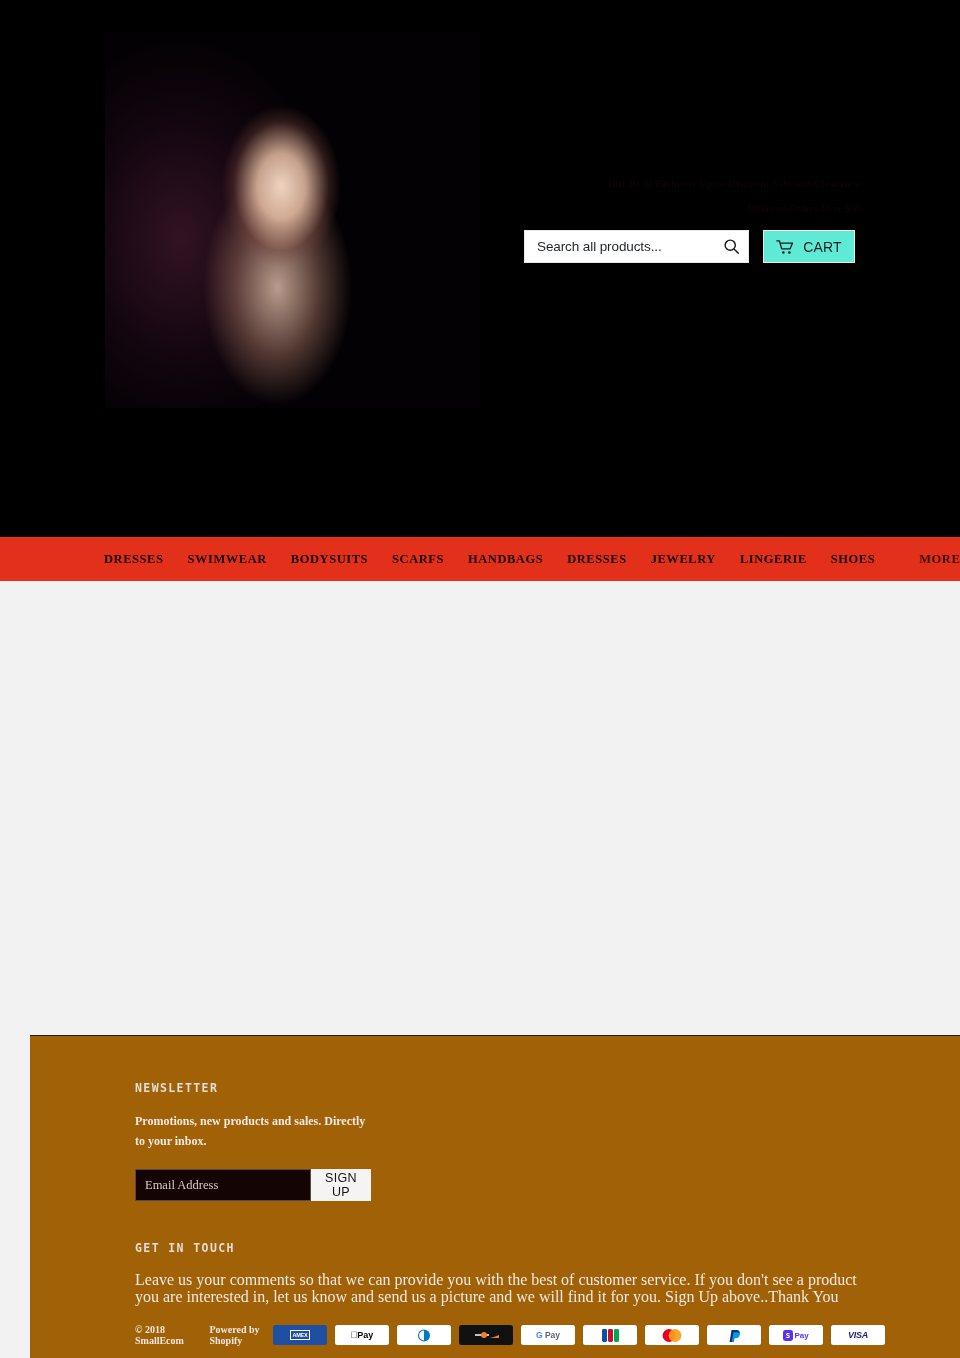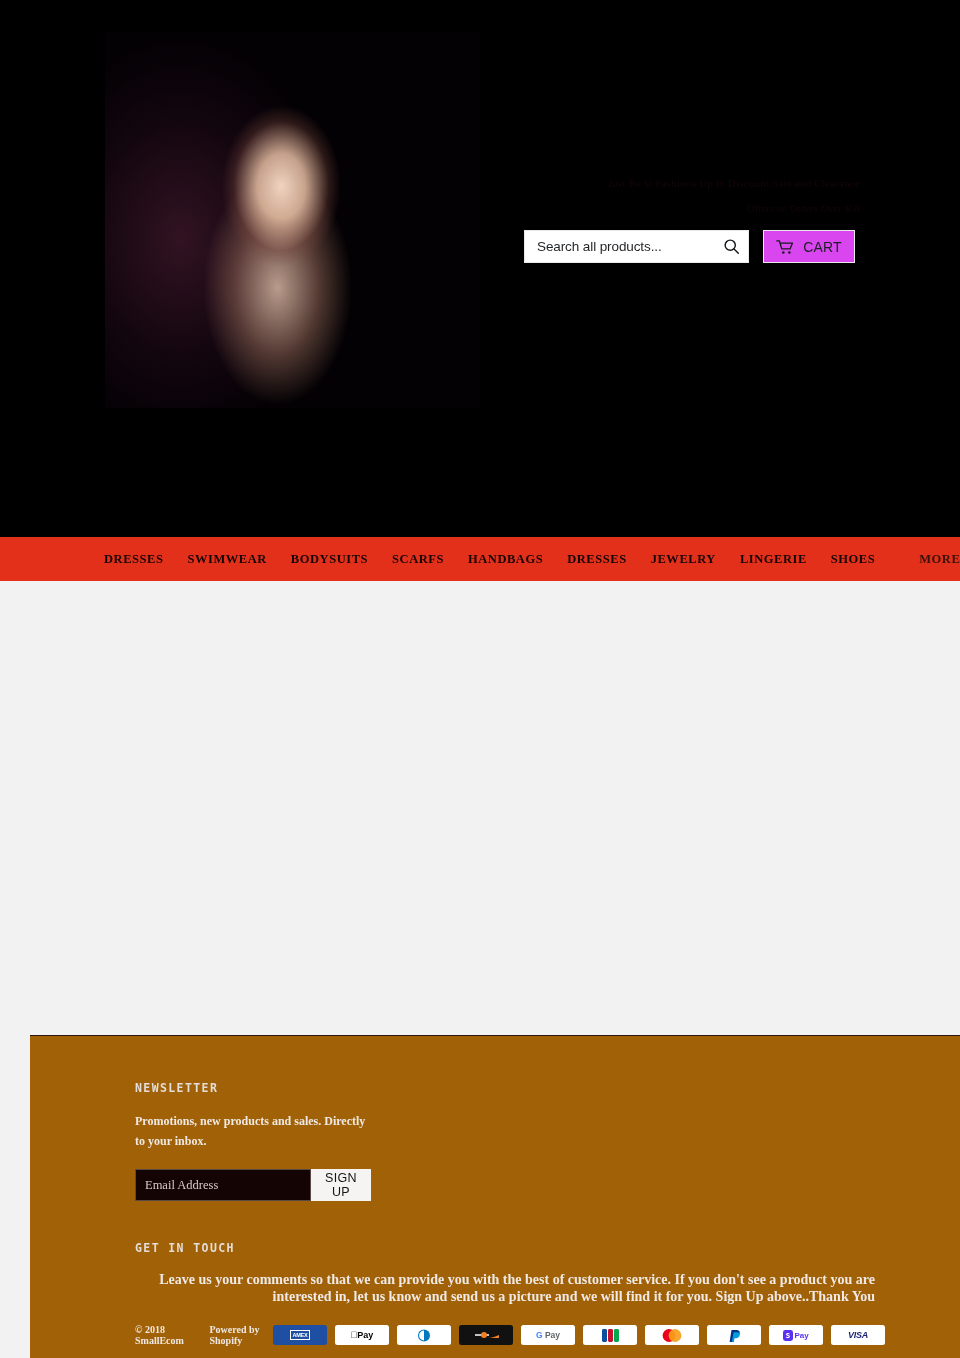--- a/index.html
+++ b/index.html
@@ -85,21 +85,21 @@
   .search-input::placeholder { color: #1f2326; opacity: 1; }
   .search-btn {
     width: 26px; height: 28px;
     border: none; background: transparent;
     cursor: pointer; padding: 0;
     display: flex; align-items: center; justify-content: center;
   }
   .cart-btn {
     width: 92px;
     height: 33px;
-    background: #d946ef;
+    background: #5eead4;
     border: 1px solid #e8e8e8;
     display: flex;
     align-items: center;
     justify-content: center;
     gap: 8px;
     cursor: pointer;
     padding: 0;
   }
   .cart-label {
     font-size: 14px;
@@ -209,27 +209,26 @@
     border: none;
     color: #151515;
     font-family: "Liberation Sans", sans-serif;
     font-size: 12.5px;
     letter-spacing: 0.3px;
     cursor: pointer;
   }
   .touch-heading { margin-top: 40px; }
   .touch-text {
     font-family: "Liberation Serif", serif;
-    font-weight: bold;
-    font-size: 14px;
+    font-weight: normal;
+    font-size: 16px;
     line-height: 17px;
     color: #f0e9e6;
     max-width: 740px;
     margin: 0;
-    text-align: right;
   }
 
   .footer-bottom {
     position: absolute;
     left: 0;
     bottom: 12px;
     width: 960px;
     padding: 0 105px;
     display: flex;
     align-items: center;

